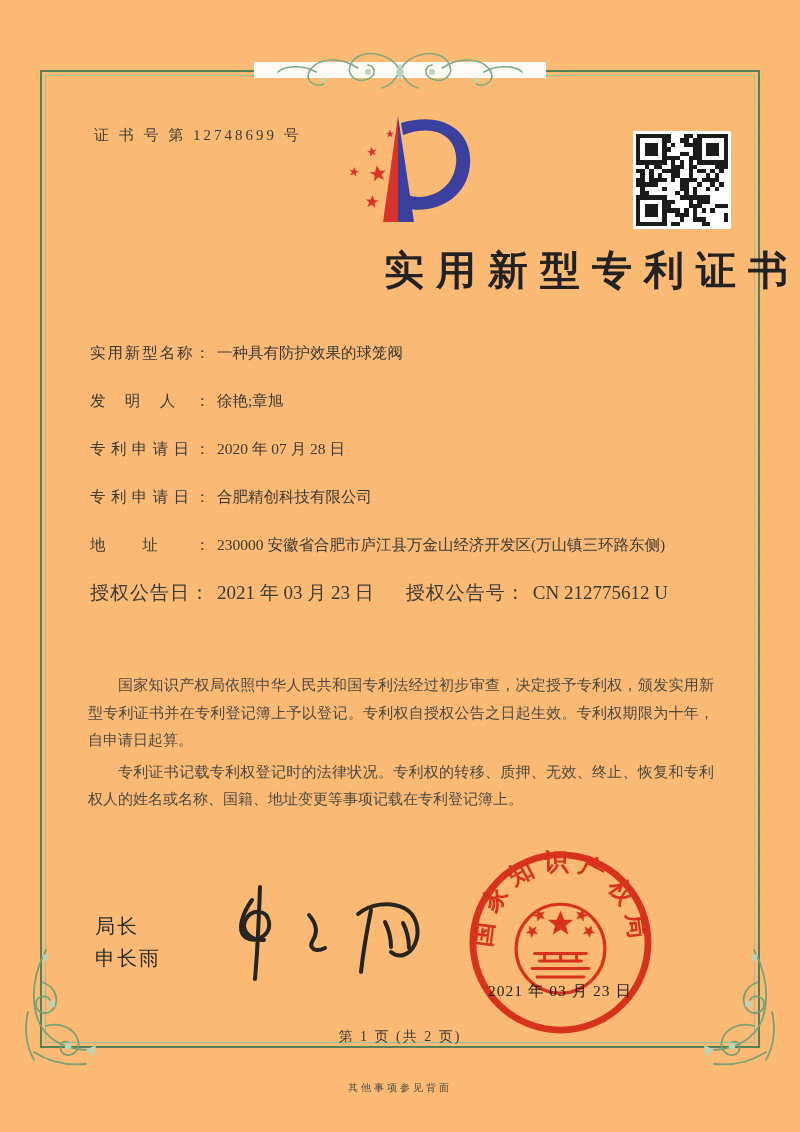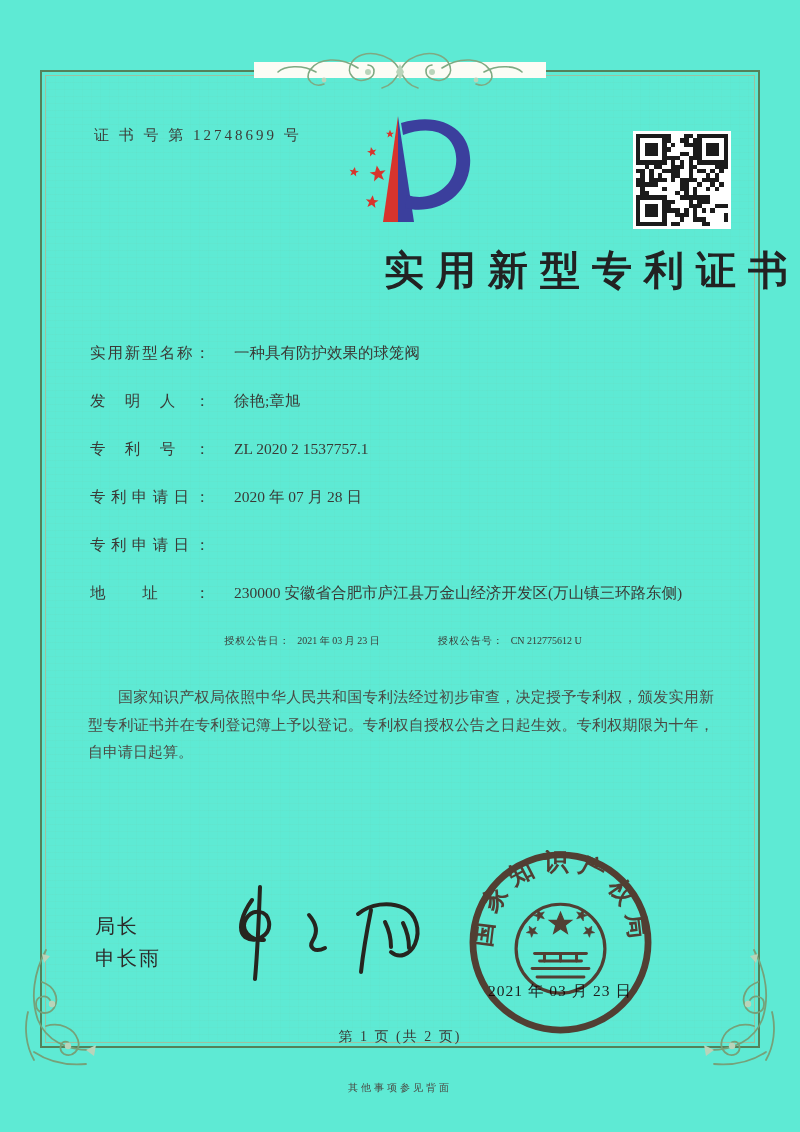--- a/index.html
+++ b/index.html
@@ -1,18 +1,18 @@
 <!DOCTYPE html>
 <html><head>
 <meta charset="utf-8">
 <style>
   html,body{margin:0;padding:0;background:#e9e9e4;}
   .page{
     position:relative; width:800px; height:1132px; margin:0 auto;
-    background:#5eead4; overflow:hidden;
+    background:#fdba74; overflow:hidden;
     font-family:"Liberation Serif","DejaVu Serif",serif; color:#2f2f2d;
   }
   
   .frame{
     position:absolute; left:40px; right:40px; top:70px; bottom:84px;
     border:2px solid #54815a;
   }
   .frame-inner{
     position:absolute; left:3px; right:3px; top:3px; bottom:3px;
     border:1px solid #9dc0a0;
@@ -41,31 +41,31 @@
     font-size:40px; font-weight:600; letter-spacing:12px; color:#222;
     text-indent:12px;
   }
   
   .fields{position:absolute; left:90px; top:340px; width:626px; font-size:15.5px;}
   .field-row{display:flex; align-items:center; line-height:26px; margin-bottom:22px;}
   .flabel{
     display:inline-block; width:120px; flex:0 0 120px;
     text-align:justify; text-align-last:justify; color:#3a3a36;
   }
-  .fvalue{margin-left:24px; max-width:460px; color:#3a3a36;}
-  .grant-row{display:flex; line-height:26px; font-size:10px; color:#3a3a36;justify-content:center;}
+  .fvalue{margin-left:7px; max-width:460px; color:#3a3a36;}
+  .grant-row{display:flex; line-height:26px; font-size:19px; color:#3a3a36;}
   .grant-row .tight{letter-spacing:1px;}
   .grant-row .gval{margin-left:7px;}
-  .grant-row .second{margin-left:58px;font-family:Liberation Serif, serif;}
+  .grant-row .second{margin-left:32px;font-family:Liberation Serif, serif;}
   
   .body-text{
     position:absolute; left:88px; right:86px; top:668px;
     font-size:15px; line-height:27.5px; text-align:justify; color:#4a4a44;
   }
-  .body-text p{margin:16px 0 1px 0; text-indent:2em;}
+  .body-text p{margin:4px 0 1px 0; text-indent:2em;}
   
   .signer{position:absolute; left:95px; top:912px; font-family:Liberation Mono, monospace;
           font-size:20px; color:#2c2c2a; line-height:32px; letter-spacing:2px;}
   .signature{position:absolute; left:212px; top:882px; width:230px; height:105px;}
   .seal{position:absolute; left:468px; top:850px; width:185px; height:185px;
         mix-blend-mode:multiply; opacity:.92;}
   .seal-date{position:absolute; left:470px; top:981px; width:180px; text-align:center;
              font-size:15.5px; letter-spacing:1px; color:#1e1e1c; z-index:0;}
   .page-num{position:absolute; left:0; right:0; top:1028px; text-align:center;
             font-size:14px; letter-spacing:2px; color:#3a3a36;}
@@ -406,44 +406,42 @@
   <div class="fields">
     <div class="field-row">
       <span class="flabel">实用新型名称：</span>
       <span class="fvalue">一种具有防护效果的球笼阀</span>
     </div>
     <div class="field-row">
       <span class="flabel">发明人：</span>
       <span class="fvalue">徐艳;章旭</span>
     </div>
     <div class="field-row">
-      <span class="flabel">专利号：</span>
-      <span class="fvalue">ZL 2020 2 1537757.1</span>
+      <span class="flabel">专利申请日：</span>
+      <span class="fvalue">2020 年 07 月 28 日</span>
     </div>
     <div class="field-row">
       <span class="flabel">专利申请日：</span>
-      <span class="fvalue">2020 年 07 月 28 日</span>
-    </div>
-    <div class="field-row">
-      <span class="flabel">专利申请日：</span>
+      <span class="fvalue">合肥精创科技有限公司</span>
     </div>
     <div class="field-row">
       <span class="flabel">地址：</span>
       <span class="fvalue">230000 安徽省合肥市庐江县万金山经济开发区(万山镇三环路东侧)</span>
     </div>
     <div class="grant-row">
       <span class="tight">授权公告日：</span>
       <span class="gval">2021 年 03 月 23 日</span>
       <span class="tight second">授权公告号：</span>
       <span class="gval">CN 212775612 U</span>
     </div>
   </div>
 
   <div class="body-text">
     <p>国家知识产权局依照中华人民共和国专利法经过初步审查，决定授予专利权，颁发实用新型专利证书并在专利登记簿上予以登记。专利权自授权公告之日起生效。专利权期限为十年，自申请日起算。</p>
+    <p>专利证书记载专利权登记时的法律状况。专利权的转移、质押、无效、终止、恢复和专利权人的姓名或名称、国籍、地址变更等事项记载在专利登记簿上。</p>
   </div>
 
   <div class="signer">
     <div>局长</div>
     <div>申长雨</div>
   </div>
 
   <div class="signature">
     <svg viewBox="0 0 230 100" width="230" height="100">
       <g stroke="#26251f" stroke-width="4" fill="none" stroke-linecap="round" stroke-linejoin="round">

